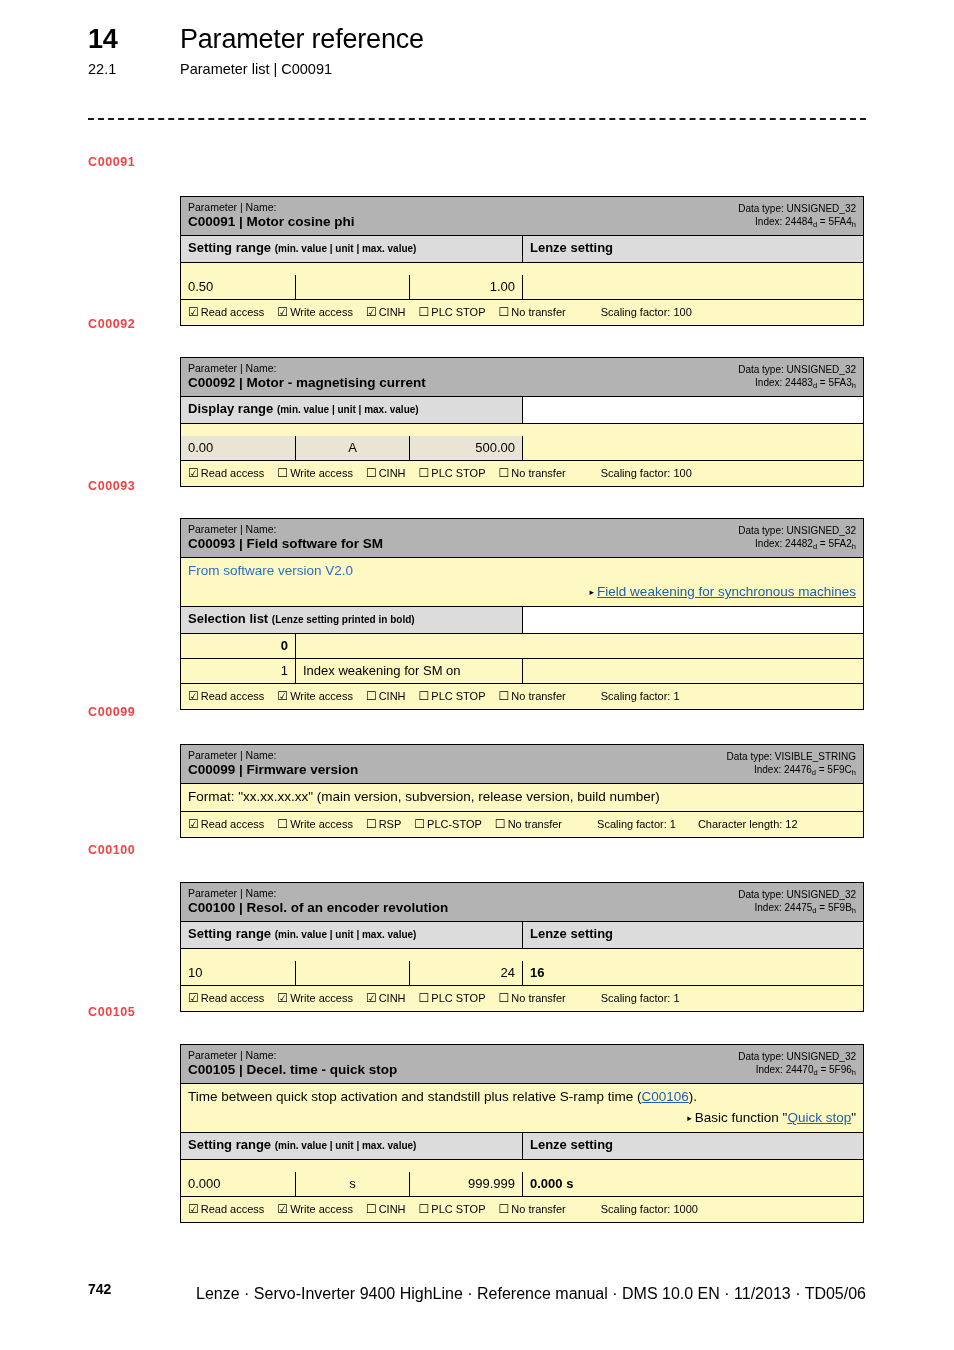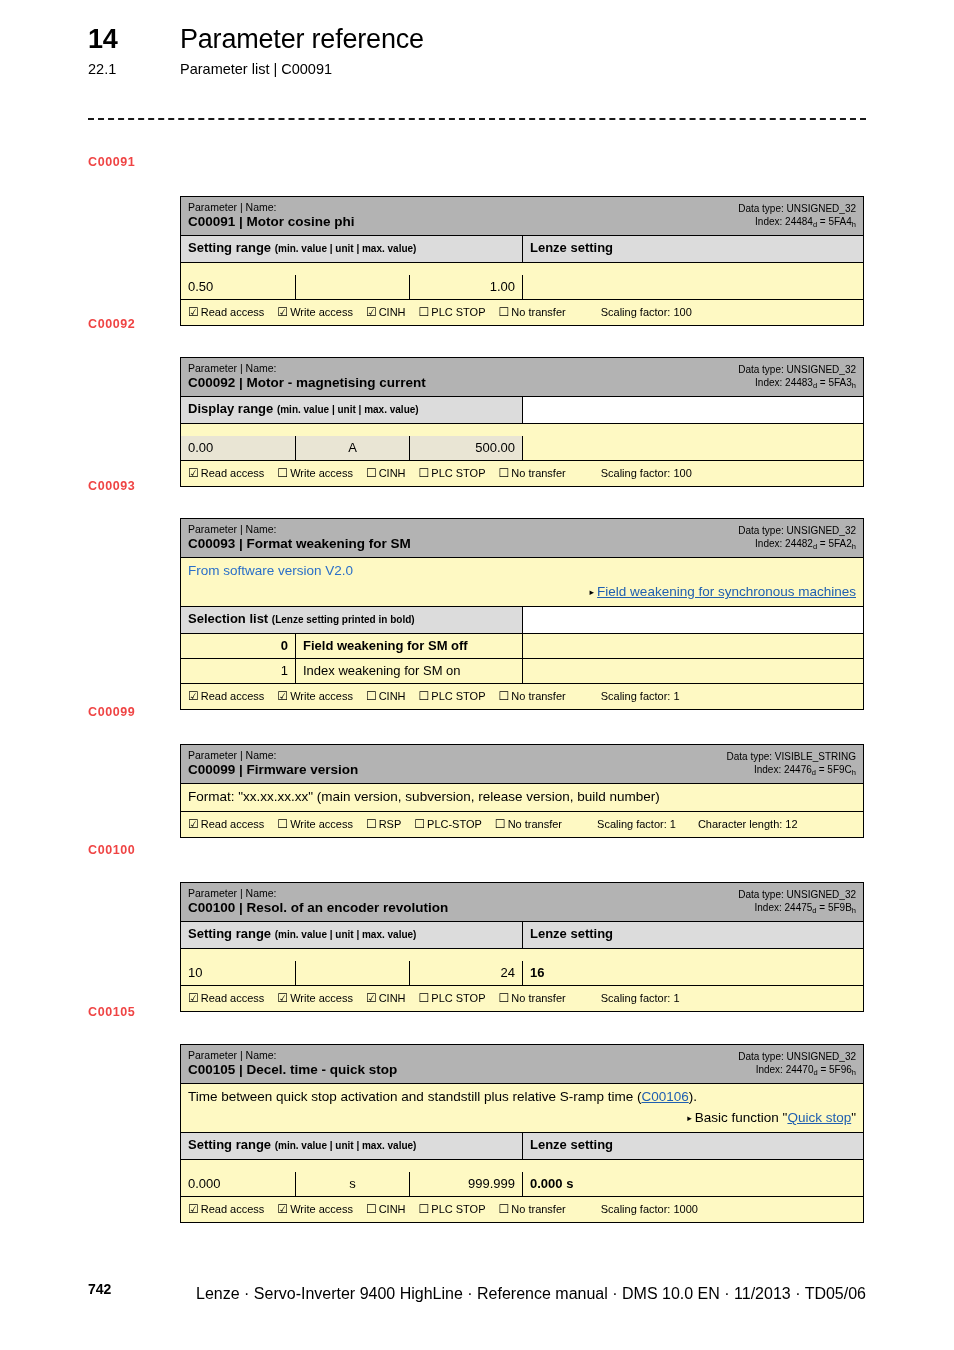--- a/index.html
+++ b/index.html
@@ -331,38 +331,37 @@
         <span class="acc-item"><span class="cbox">☐</span><span>No transfer</span></span>
         <span class="acc-scaling">Scaling factor: 100</span>
       </div>
   </div>
 
   <div class="margin-label" style="top:479px">C00093</div>
   <div class="pblock" style="top:518px">
     <div class="ptitle">
       <div class="ptitle-left">
         <div class="pt-small">Parameter | Name:</div>
-        <div class="pt-name">C00093 | Format weakening for SM</div>
+        <div class="pt-name">C00093 | Field software for SM</div>
       </div>
       <div class="ptitle-right">
         <div>Data type: UNSIGNED_32</div>
         <div><span>Index: 24482</span><sub>d</sub><span> = 5FA2</span><sub>h</sub></div>
       </div>
     </div>
     <div class="descrow">
       <div class="blue-note">From software version V2.0</div>
       <div class="linkline"><span class="tri">▸</span><span class="doclink">Field weakening for synchronous machines</span></div>
     </div>
     <div class="subhdr">
       <div class="subhdr-cell subhdr-left"><span>Selection list</span> <span class="paren">(Lenze setting printed in bold)</span></div>
       <div class="subhdr-blank"></div>
     </div>
     <div class="selrow bold">
       <div class="sel-code">0</div>
-      <div class="sel-text">Field weakening for SM off</div>
       <div class="sel-blank"></div>
     </div>
     <div class="selrow">
       <div class="sel-code">1</div>
       <div class="sel-text">Index weakening for SM on</div>
       <div class="sel-blank"></div>
     </div>
     <div class="accessrow">
         <span class="acc-item"><span class="cbox">☑</span><span>Read access</span></span>
         <span class="acc-item"><span class="cbox">☑</span><span>Write access</span></span>

